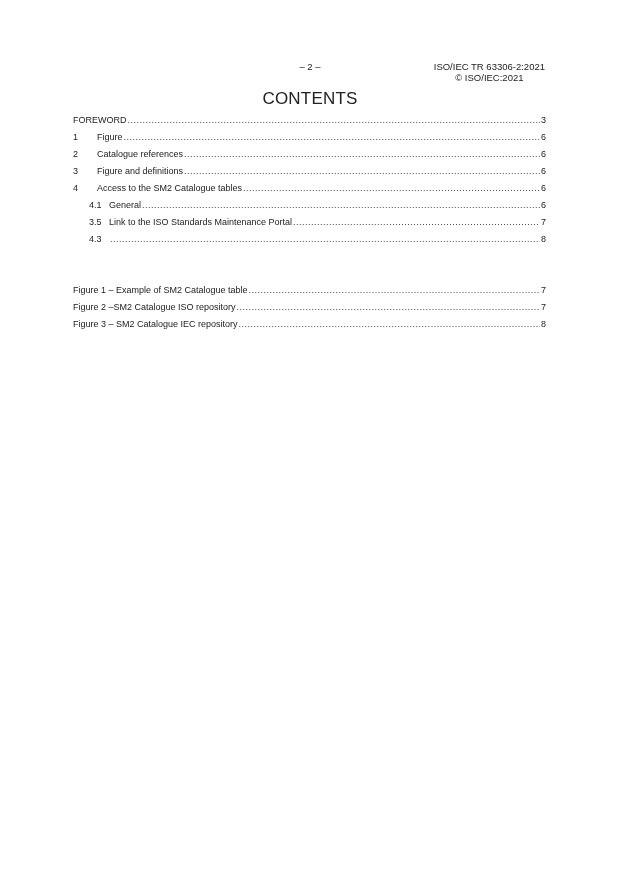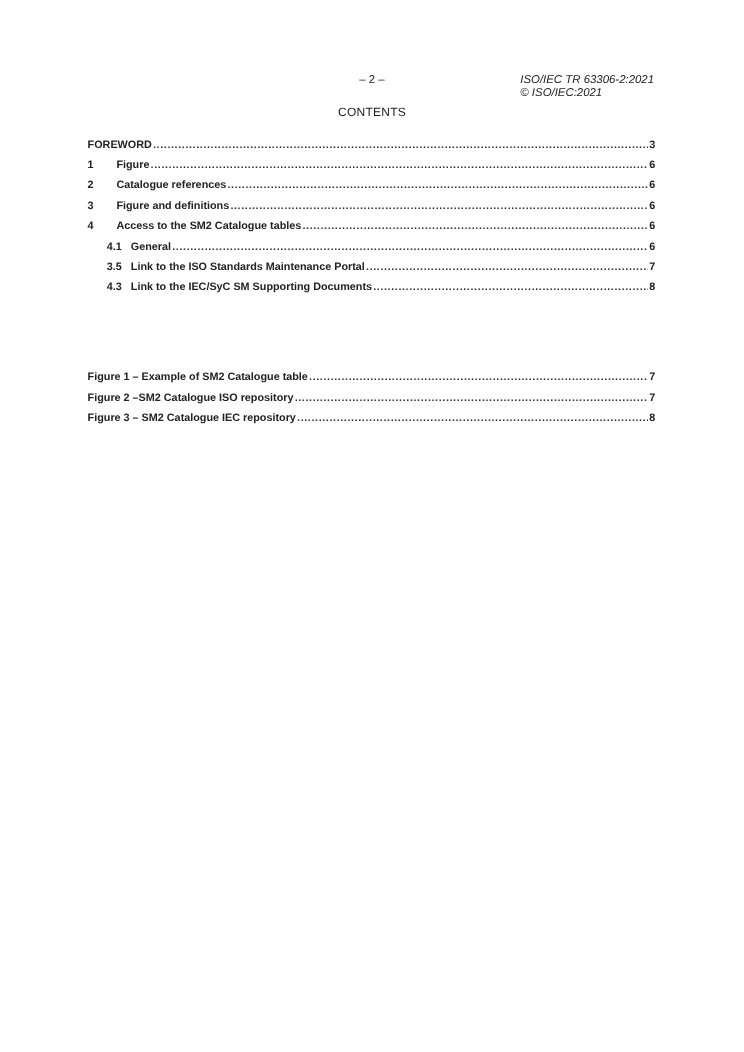--- a/index.html
+++ b/index.html
@@ -20,49 +20,47 @@
       top: 61px;
       left: 290px;
       width: 40px;
       text-align: center;
       font-size: 9.5px;
     }
     .doc-id {
       position: absolute;
       top: 61px;
       right: 75px;
-      text-align: left;
+      text-align: center;
       font-size: 9.5px;
       line-height: 11px;
-      font-style: italic;
     }
     .title {
       position: absolute;
       top: 89px;
       left: 0;
       width: 620px;
       text-align: center;
-      font-size: 10px;
+      font-size: 17px;
       letter-spacing: 0.2px;
     }
     .toc {
       position: absolute;
       left: 73px;
       width: 473px;
       font-size: 9px;
     }
     .toc-main { top: 114px; }
-    .toc-figs { top: 308px; }
+    .toc-figs { top: 284px; }
     .toc-row {
       display: flex;
       align-items: baseline;
       height: 17px;
       line-height: 13px;
       white-space: nowrap;
-      font-weight: bold;
     }
     .toc-num {
       display: inline-block;
       width: 24px;
       flex: none;
     }
     .lvl2 .toc-num {
       width: 36px;
       padding-left: 16px;
       box-sizing: border-box;
@@ -130,21 +128,20 @@
     <span class="toc-page">6</span>
   </div>
   <div class="toc-row lvl2">
     <span class="toc-num">3.5</span>
     <span class="toc-text">Link to the ISO Standards Maintenance Portal</span>
     <span class="toc-dots"></span>
     <span class="toc-page">7</span>
   </div>
   <div class="toc-row lvl2">
     <span class="toc-num">4.3</span>
-    <span class="toc-text">Link to the IEC/SyC SM Supporting Documents</span>
     <span class="toc-dots"></span>
     <span class="toc-page">8</span>
   </div>
 </div>
 
 <div class="toc toc-figs">
   <div class="toc-row">
     <span class="toc-text">Figure 1 – Example of SM2 Catalogue table</span>
     <span class="toc-dots"></span>
     <span class="toc-page">7</span>

